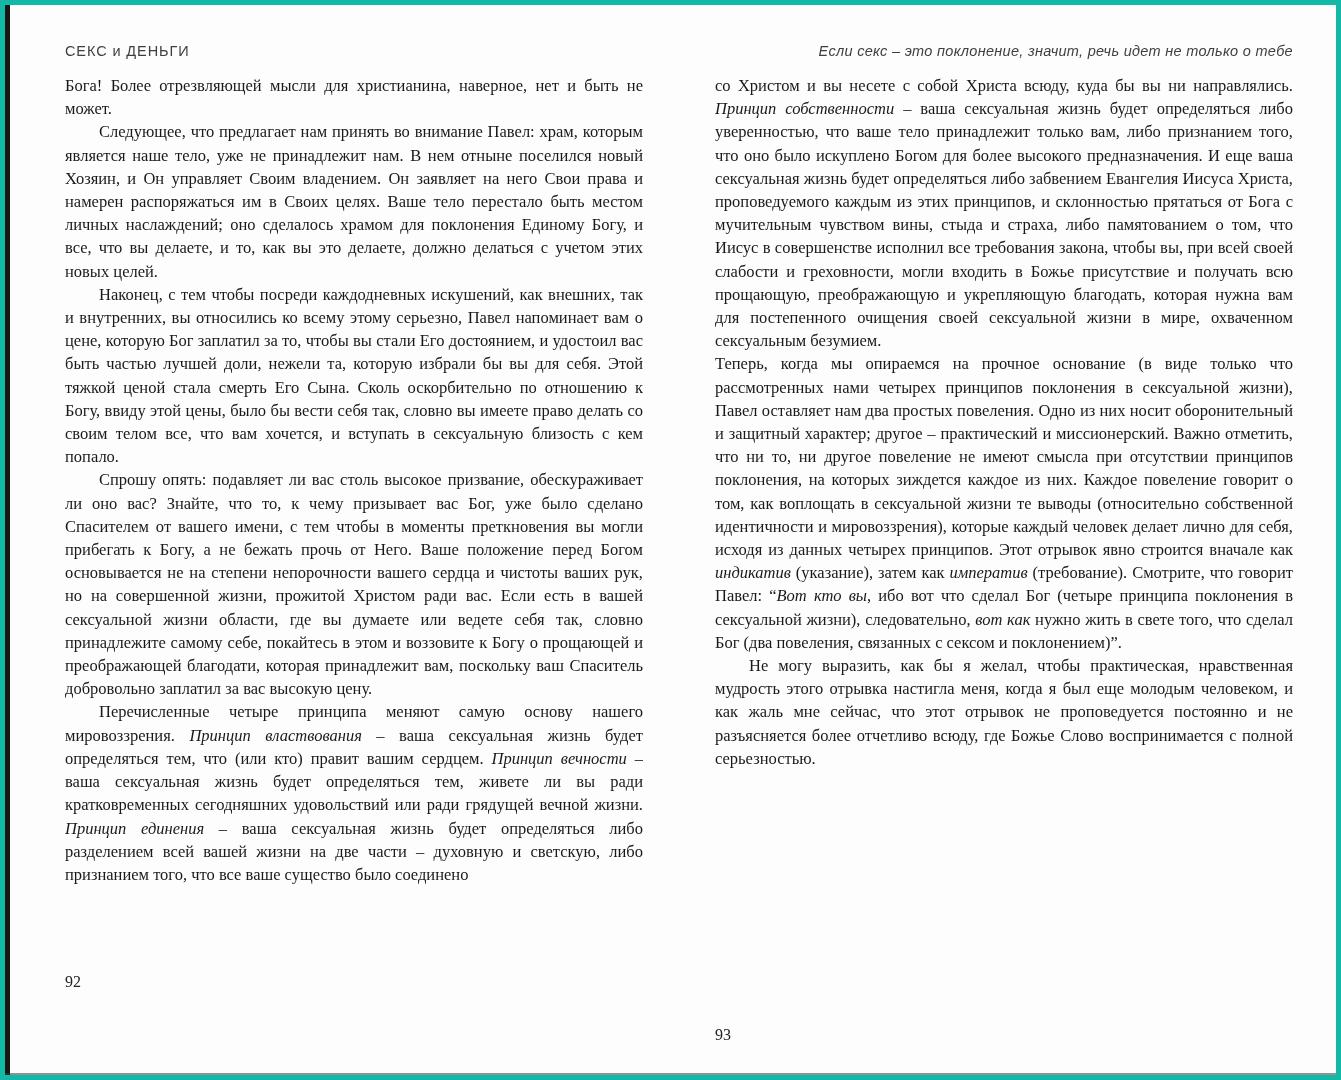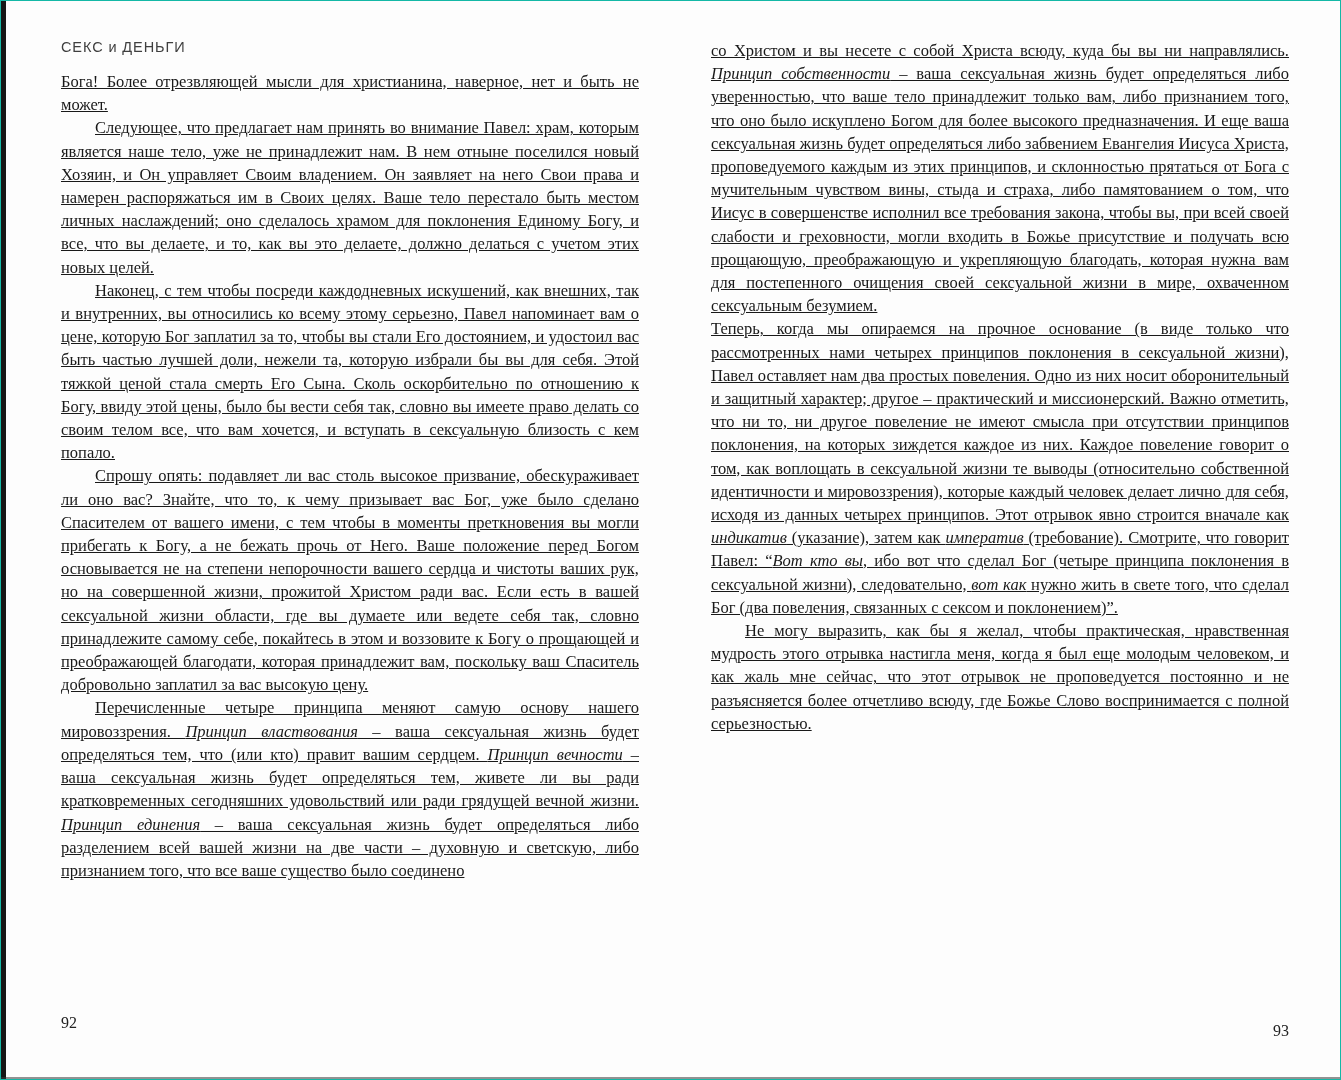--- a/index.html
+++ b/index.html
@@ -10,21 +10,21 @@
   body {
     width: 1341px;
     height: 1080px;
     position: relative;
     overflow: hidden;
   }
   .scan {
     position: absolute;
     inset: 0;
     background: #fdfdfd;
-    border: 1px solid #14b8a6;
+    border: 5px solid #14b8a6;
     box-sizing: border-box;
   }
   .edge-left {
     position: absolute;
     left: 0;
     top: 0;
     width: 5px;
     height: 100%;
     background: #161616;
   }
@@ -62,21 +62,20 @@
   .body {
     font-family: "Liberation Serif", serif;
     font-size: 16.5px;
     line-height: 23.2px;
     color: #191919;
     text-align: justify;
     hyphens: auto;
     -webkit-hyphens: auto;
     max-height: 942px;
     overflow: hidden;
-    text-decoration: underline;
   }
   .para {
     margin: 0;
     text-indent: 0;
   }
   .para.indent {
     text-indent: 34px;
   }
   .para em {
     font-style: italic;
@@ -96,27 +95,27 @@
   }
 
   .page-number {
     position: absolute;
     font-family: "Liberation Serif", serif;
     font-size: 16px;
     color: #222222;
   }
   .pn-left {
     left: 60px;
-    top: 1013px;
+    top: 968px;
   }
   .pn-right {
     left: 710px;
     top: 1021px;
     width: 578px;
-    text-align: right;
+    text-align: left;
   }
 </style>
 </head>
 <body>
 
 <div class="scan">
   <div class="edge-left"></div>
   <div class="edge-bottom"></div>
 
   <div class="page page-left">
@@ -124,20 +123,21 @@
     <div class="body" id="left-body">
         <p class="para"><span>Бога! Более отрезвляющей мысли для христианина, наверное, нет и быть не может.</span></p>
         <p class="para indent"><span>Следующее, что предлагает нам принять во внимание Павел: храм, которым является наше тело, уже не принадлежит нам. В нем отныне поселился новый Хозяин, и Он управляет Своим владением. Он заявляет на него Свои права и намерен распоряжаться им в Своих целях. Ваше тело перестало быть местом личных наслаждений; оно сделалось храмом для поклонения Единому Богу, и все, что вы делаете, и то, как вы это делаете, должно делаться с учетом этих новых целей.</span></p>
         <p class="para indent"><span>Наконец, с тем чтобы посреди каждодневных искушений, как внешних, так и внутренних, вы относились ко всему этому серьезно, Павел напоминает вам о цене, которую Бог заплатил за то, чтобы вы стали Его достоянием, и удостоил вас быть частью лучшей доли, нежели та, которую избрали бы вы для себя. Этой тяжкой ценой стала смерть Его Сына. Сколь оскорбительно по отношению к Богу, ввиду этой цены, было бы вести себя так, словно вы имеете право делать со своим телом все, что вам хочется, и вступать в сексуальную близость с кем попало.</span></p>
         <p class="para indent"><span>Спрошу опять: подавляет ли вас столь высокое призвание, обескураживает ли оно вас? Знайте, что то, к чему призывает вас Бог, уже было сделано Спасителем от вашего имени, с тем чтобы в моменты преткновения вы могли прибегать к Богу, а не бежать прочь от Него. Ваше положение перед Богом основывается не на степени непорочности вашего сердца и чистоты ваших рук, но на совершенной жизни, прожитой Христом ради вас. Если есть в вашей сексуальной жизни области, где вы думаете или ведете себя так, словно принадлежите самому себе, покайтесь в этом и воззовите к Богу о прощающей и преображающей благодати, которая принадлежит вам, поскольку ваш Спаситель добровольно заплатил за вас высокую цену.</span></p>
         <p class="para indent"><span>Перечисленные четыре принципа меняют самую основу нашего мировоззрения. </span><em>Принцип властвования</em><span> – ваша сексуальная жизнь будет определяться тем, что (или кто) правит вашим сердцем. </span><em>Принцип вечности</em><span> – ваша сексуальная жизнь будет определяться тем, живете ли вы ради кратковременных сегодняшних удовольствий или ради грядущей вечной жизни. </span><em>Принцип единения</em><span> – ваша сексуальная жизнь будет определяться либо разделением всей вашей жизни на две части – духовную и светскую, либо признанием того, что все ваше существо было соединено</span></p>
       </div>
   </div>
 
   <div class="page page-right">
+    <div class="running-head">Если секс – это поклонение, значит, речь идет не только о тебе</div>
     <div class="body" id="right-body">
         <p class="para"><span>со Христом и вы несете с собой Христа всюду, куда бы вы ни направлялись. </span><em>Принцип собственности</em><span> – ваша сексуальная жизнь будет определяться либо уверенностью, что ваше тело принадлежит только вам, либо признанием того, что оно было искуплено Богом для более высокого предназначения. И еще ваша сексуальная жизнь будет определяться либо забвением Евангелия Иисуса Христа, проповедуемого каждым из этих принципов, и склонностью прятаться от Бога с мучительным чувством вины, стыда и страха, либо памятованием о том, что Иисус в совершенстве исполнил все требования закона, чтобы вы, при всей своей слабости и греховности, могли входить в Божье присутствие и получать всю прощающую, преображающую и укрепляющую благодать, которая нужна вам для постепенного очищения своей сексуальной жизни в мире, охваченном сексуальным безумием.</span></p>
         <p class="para"><span>Теперь, когда мы опираемся на прочное основание (в виде только что рассмотренных нами четырех принципов поклонения в сексуальной жизни), Павел оставляет нам два простых повеления. Одно из них носит оборонительный и защитный характер; другое – практический и миссионерский. Важно отметить, что ни то, ни другое повеление не имеют смысла при отсутствии принципов поклонения, на которых зиждется каждое из них. Каждое повеление говорит о том, как воплощать в сексуальной жизни те выводы (относительно собственной идентичности и мировоззрения), которые каждый человек делает лично для себя, исходя из данных четырех принципов. Этот отрывок явно строится вначале как </span><em>индикатив</em><span> (указание), затем как </span><em>императив</em><span> (требование). Смотрите, что говорит Павел: “</span><em>Вот кто вы</em><span>, ибо вот что сделал Бог (четыре принципа поклонения в сексуальной жизни), следовательно, </span><em>вот как</em><span> нужно жить в свете того, что сделал Бог (два повеления, связанных с сексом и поклонением)”.</span></p>
         <p class="para indent"><span>Не могу выразить, как бы я желал, чтобы практическая, нравственная мудрость этого отрывка настигла меня, когда я был еще молодым человеком, и как жаль мне сейчас, что этот отрывок не проповедуется постоянно и не разъясняется более отчетливо всюду, где Божье Слово воспринимается с полной серьезностью.</span></p>
       </div>
   </div>
 
   <div class="page-number pn-left">92</div>
   <div class="page-number pn-right">93</div>
 </div>

